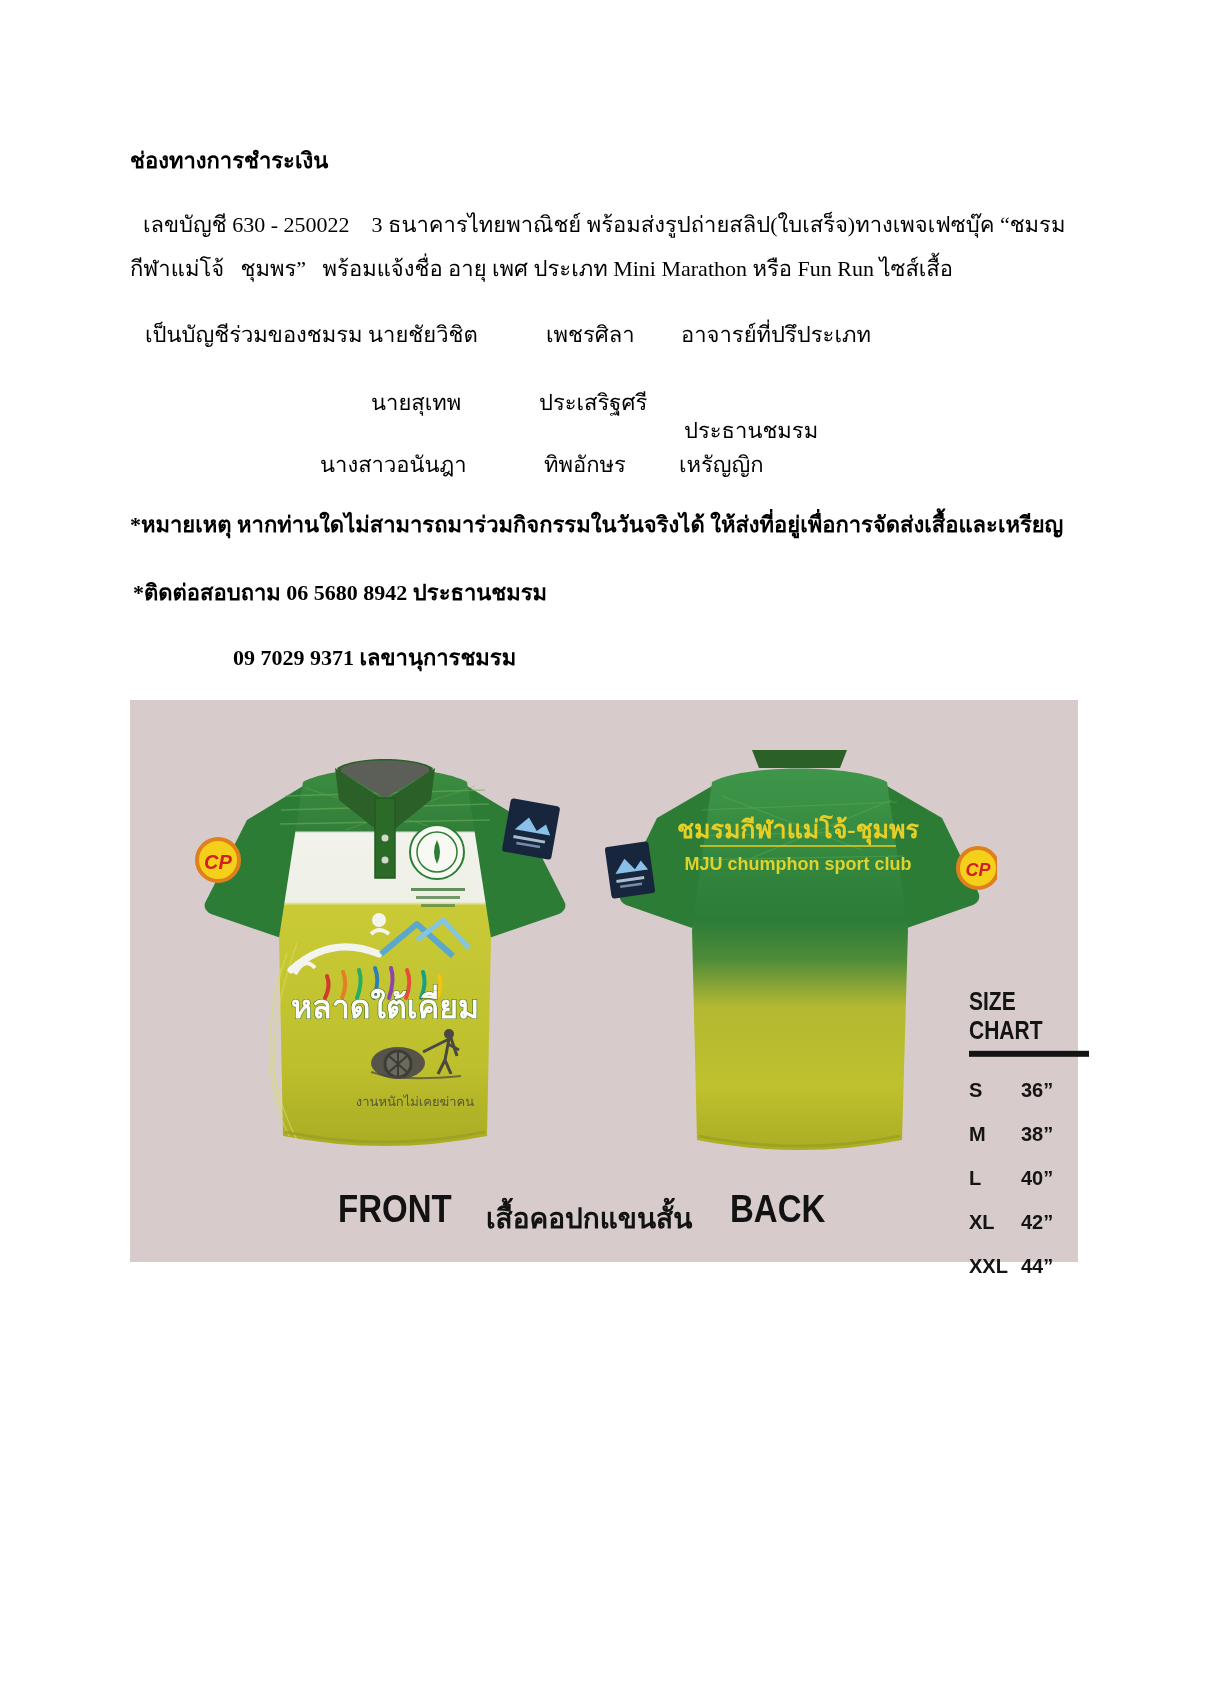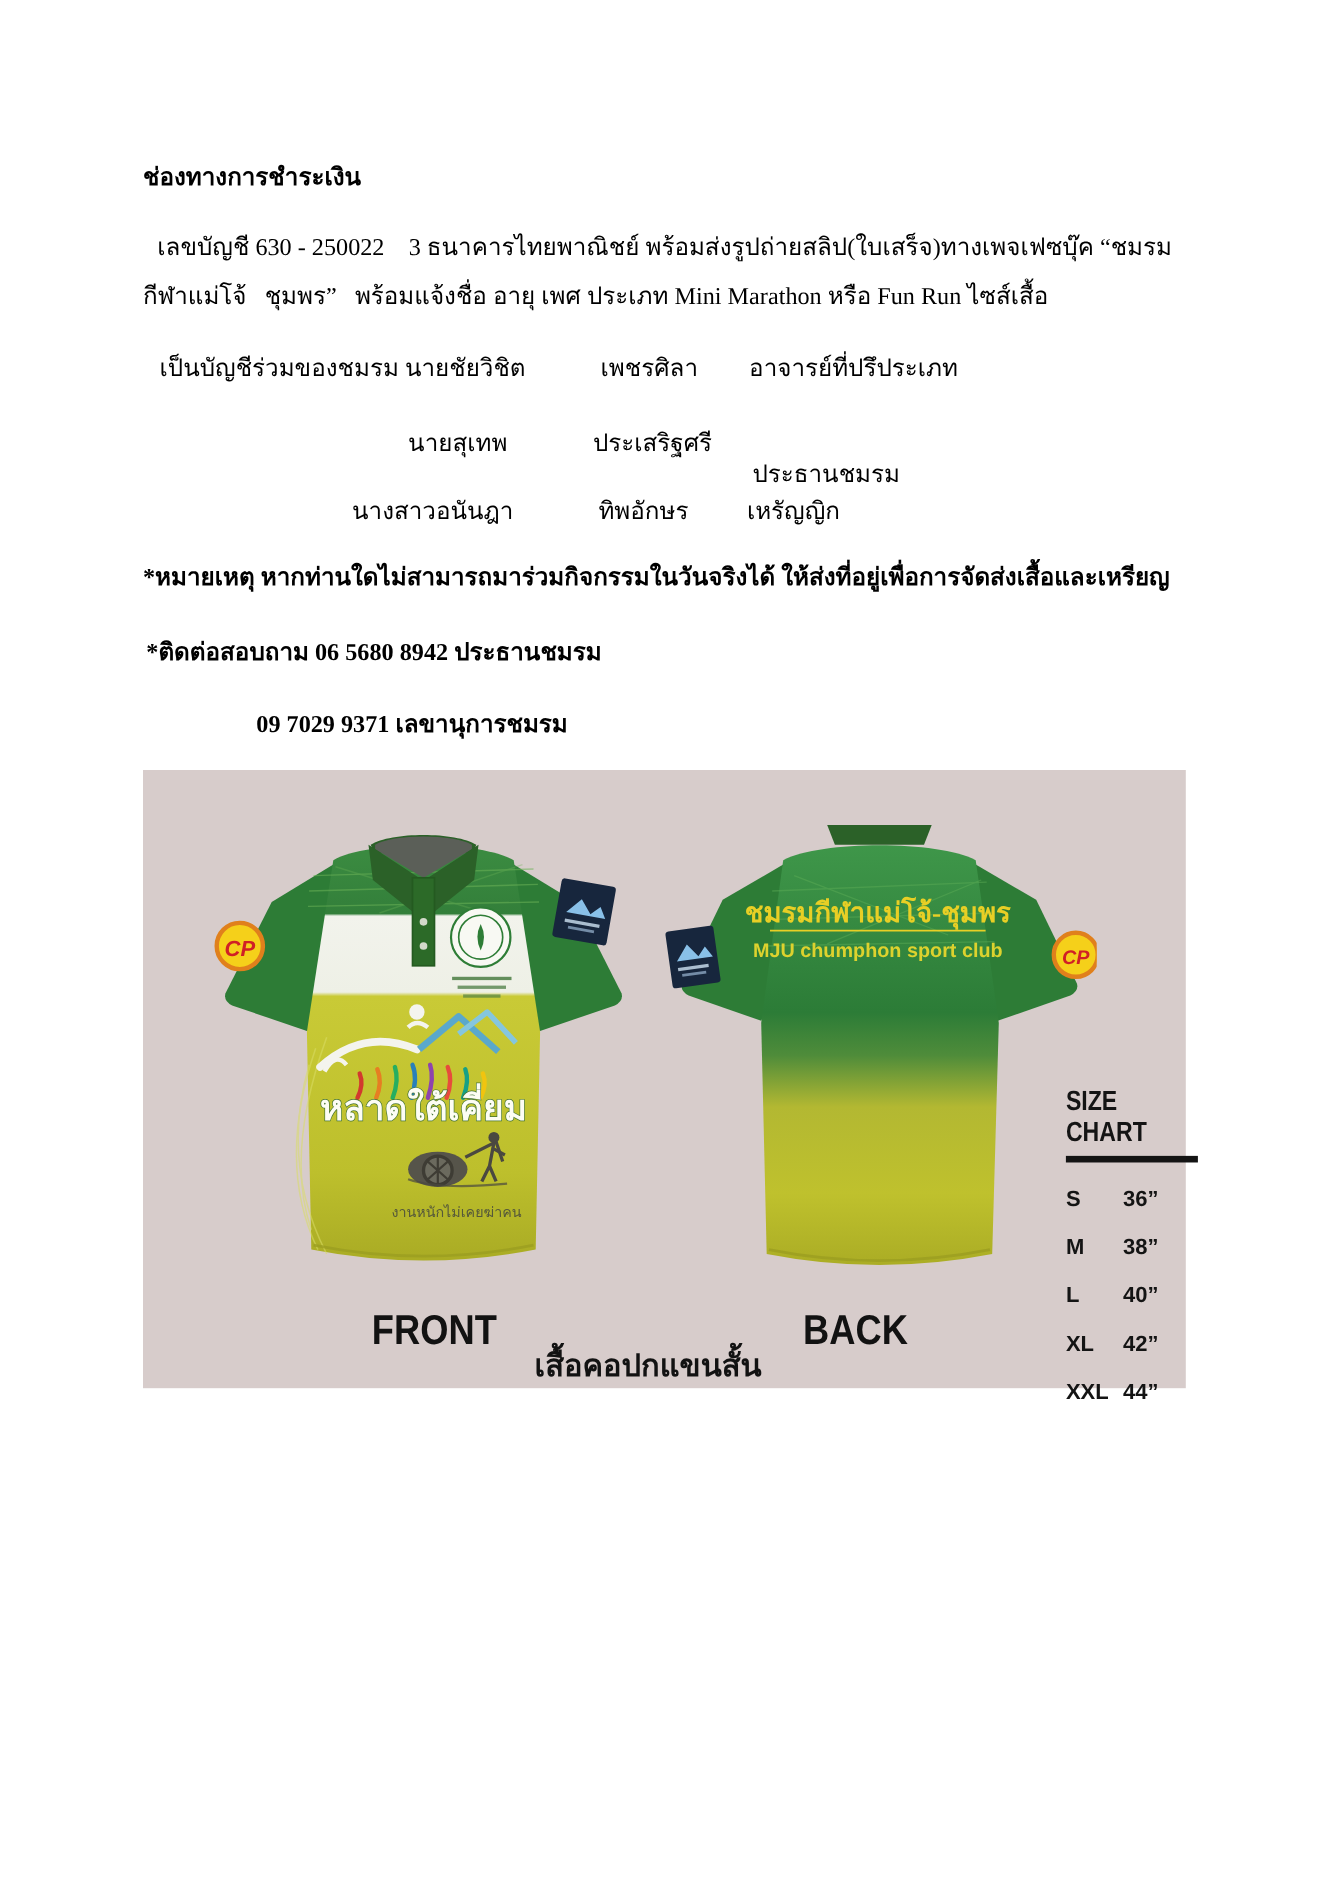--- a/index.html
+++ b/index.html
@@ -19,21 +19,20 @@
   .panel .shirt-svg { position:absolute; }
   .caps-label {
     font-family:"Liberation Sans", sans-serif; font-weight:bold;
     color:#121212; letter-spacing:0px;
   }
   .front-label { left:208px; top:490px; font-size:33px; transform:scaleY(1.15); }
   .back-label  { left:600px; top:490px; font-size:33px; transform:scaleY(1.15); }
   .center-label{
     left:356px; top:496px; font-size:28px; font-weight:bold; color:#121212;
     font-family:"Liberation Sans", sans-serif;
-    margin-top:23px;
   }
   .size-chart { position:absolute; left:828px; top:293px; width:120px;
     font-family:"Liberation Sans", sans-serif; color:#141414;margin-left:11px; }
   .size-chart .sc-title {
     font-size:21px; font-weight:bold; letter-spacing:0px; transform:scaleY(1.2);
     border-bottom:5px solid #141414; padding-bottom:5px; display:inline-block;
   }
   .size-chart .sc-rows { margin-top:28px; }
   .size-chart .sc-row {
     display:flex; justify-content:flex-start; gap:0; margin-bottom:21px;

